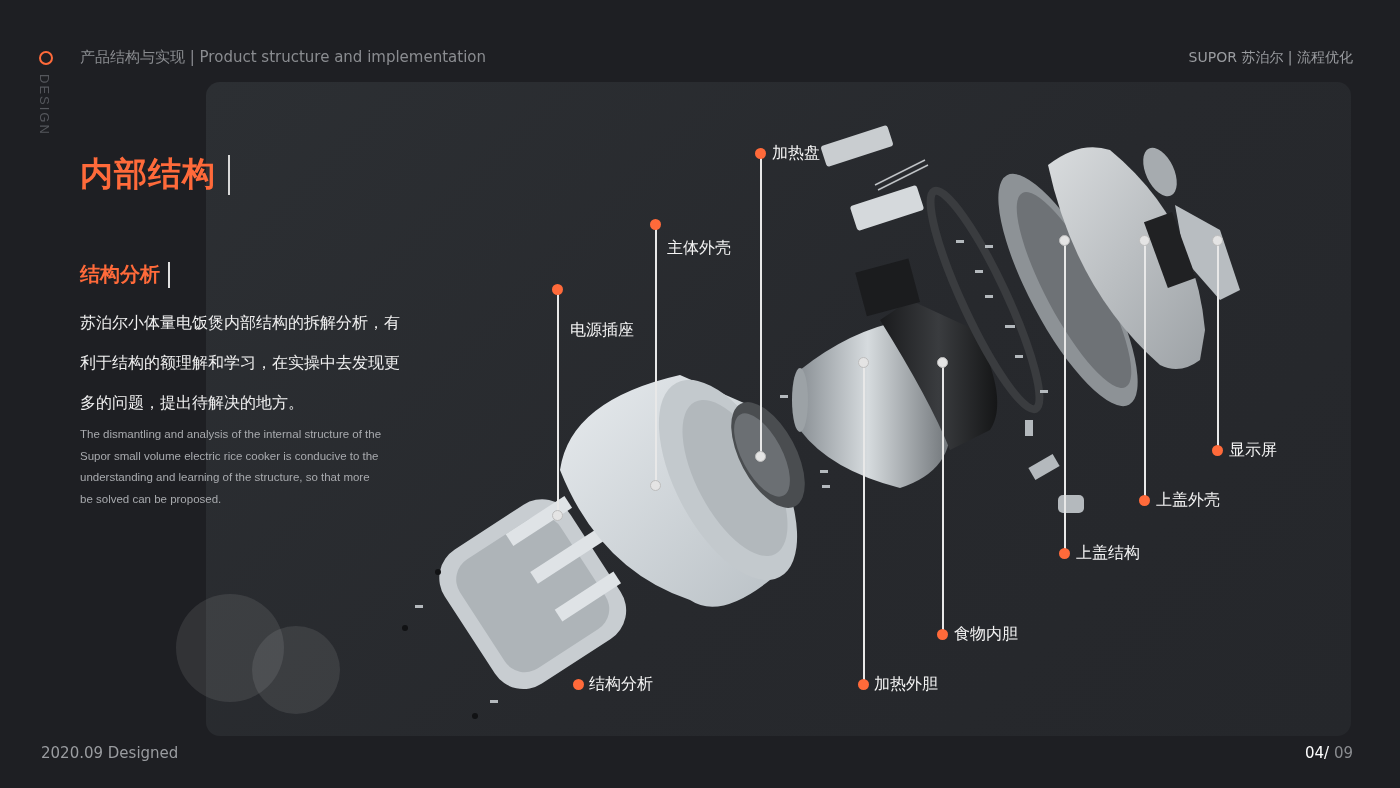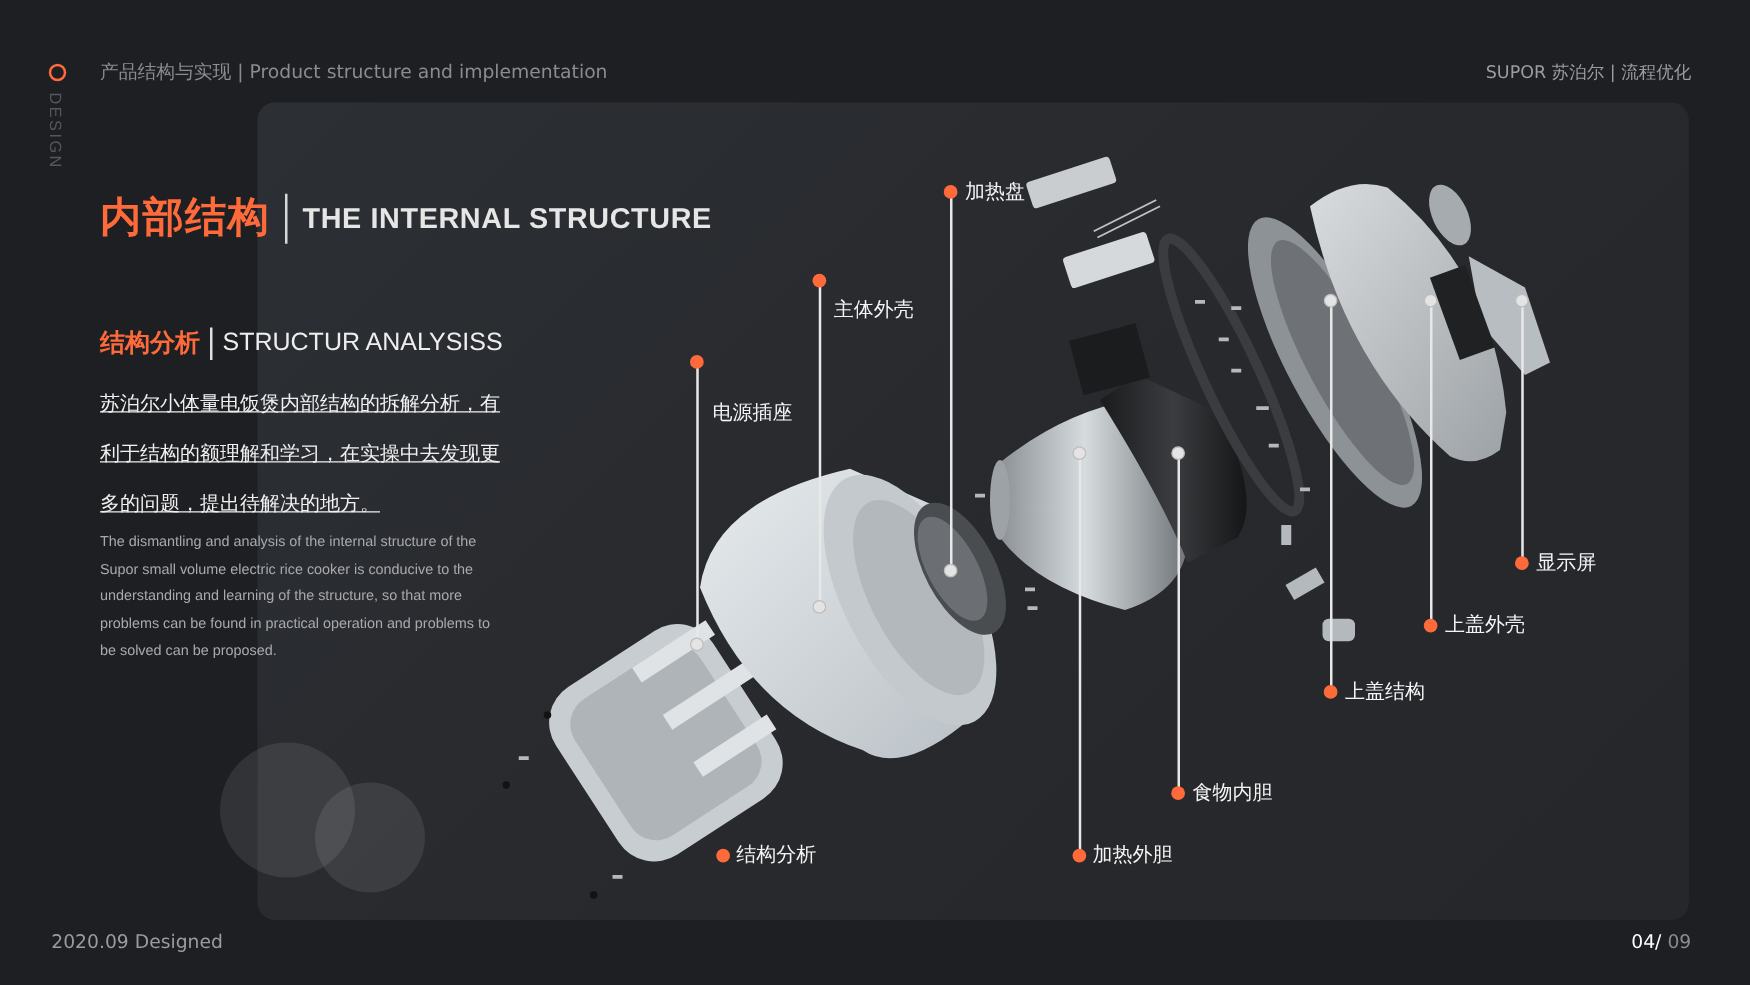--- a/index.html
+++ b/index.html
@@ -35,21 +35,21 @@
   .title .cn { font-size: 33px; font-weight: bold; color: #ff6a3a; letter-spacing: 1px; }
   .title .bar { width: 2px; height: 40px; background: #d8d8d8; margin: 0 12px; }
   .title .en { font-size: 23px; font-weight: bold; color: #e6e6e6; font-family: "Liberation Sans", sans-serif; letter-spacing: 0.5px; }
 
   .subtitle { position: absolute; left: 80px; top: 261px; display: flex; align-items: center; }
   .subtitle .cn { font-size: 20px; font-weight: bold; color: #ff6a3a; }
   .subtitle .bar { width: 2px; height: 26px; background: #e0e0e0; margin: 0 8px; }
   .subtitle .en { font-size: 20px; color: #eeeeee; font-family: "Liberation Sans", sans-serif; }
 
   .desc-cn { position: absolute; left: 80px; top: 303px; width: 350px; font-size: 16px; line-height: 40px; color: #f0f0f0; }
-  .desc-cn p { white-space: nowrap; text-decoration: underline; }
+  .desc-cn p { white-space: nowrap; }
   .desc-en { position: absolute; left: 80px; top: 424px; width: 345px; font-size: 11.5px; line-height: 21.7px; color: #a8aaae; font-family: "Liberation Sans", sans-serif; }
   .desc-en p { white-space: nowrap; }
 
   .circle { position: absolute; border-radius: 50%; background: rgba(255,255,255,0.09); }
   .c1 { left: 176px; top: 594px; width: 108px; height: 108px; }
   .c2 { left: 252px; top: 626px; width: 88px; height: 88px; }
 
   .product { position: absolute; left: 0; top: 0; width: 1400px; height: 788px; }
 
   .leader { position: absolute; width: 2px; background: #e8e8e8; }
@@ -63,40 +63,37 @@
 <div class="panel"></div>
 
 <div class="brand-dot"></div>
 <div class="brand-vertical">DESIGN</div>
 <div class="top-left">产品结构与实现 | Product structure and implementation</div>
 <div class="top-right">SUPOR 苏泊尔 | 流程优化</div>
 
 <div class="title">
   <span class="cn">内部结构</span>
   <span class="bar"></span>
-  <span class="en">THE INTERNAL STRUCTURE</span>
 </div>
 
 <div class="subtitle">
   <span class="cn">结构分析</span>
   <span class="bar"></span>
-  <span class="en">STRUCTUR ANALYSISS</span>
 </div>
 
 <div class="desc-cn">
   <p>苏泊尔小体量电饭煲内部结构的拆解分析，有</p>
   <p>利于结构的额理解和学习，在实操中去发现更</p>
   <p>多的问题，提出待解决的地方。</p>
 </div>
 
 <div class="desc-en">
   <p>The dismantling and analysis of the internal structure of the</p>
   <p>Supor small volume electric rice cooker is conducive to the</p>
   <p>understanding and learning of the structure, so that more</p>
-  <p>problems can be found in practical operation and problems to</p>
   <p>be solved can be proposed.</p>
 </div>
 
 <div class="circle c1"></div>
 <div class="circle c2"></div>
 
 <svg class="product" viewBox="0 0 1400 788">
   <defs>
     <linearGradient id="gShell" x1="0" y1="0" x2="1" y2="1">
       <stop offset="0" stop-color="#e7ebee"></stop>

